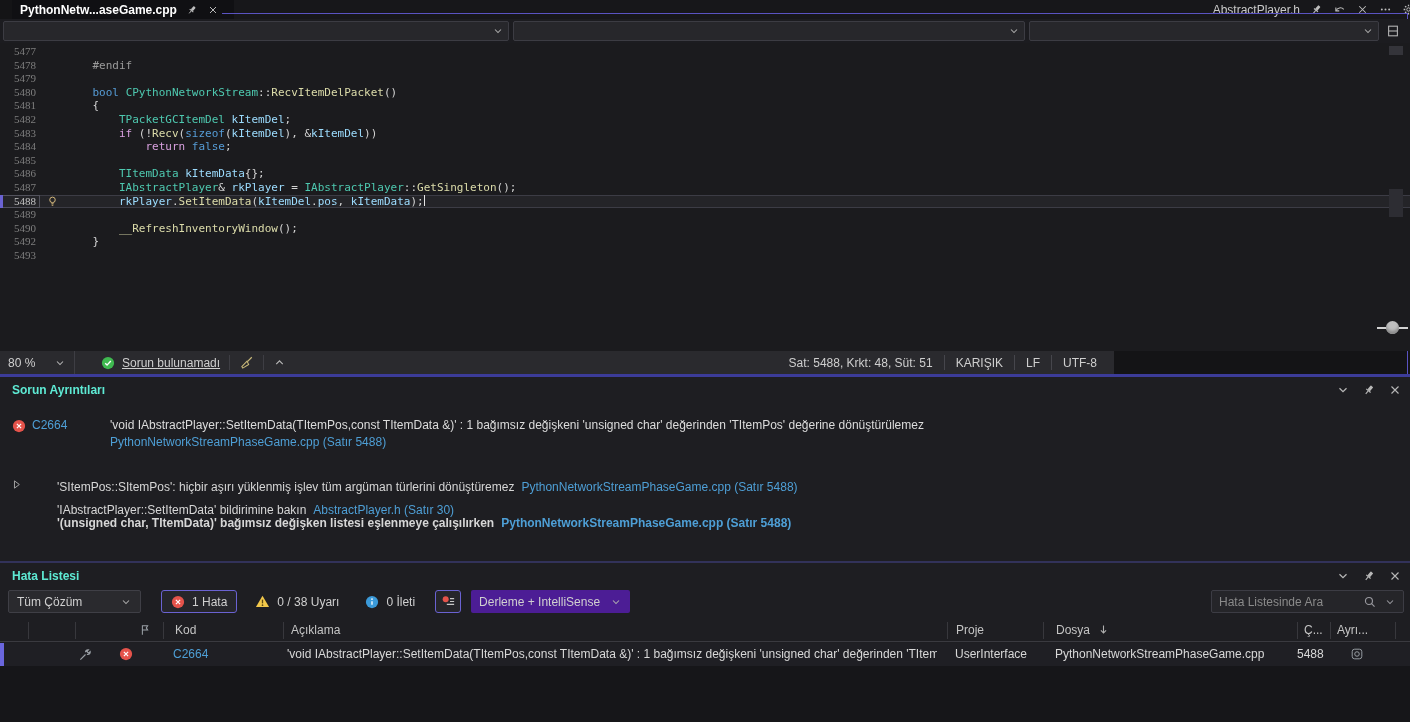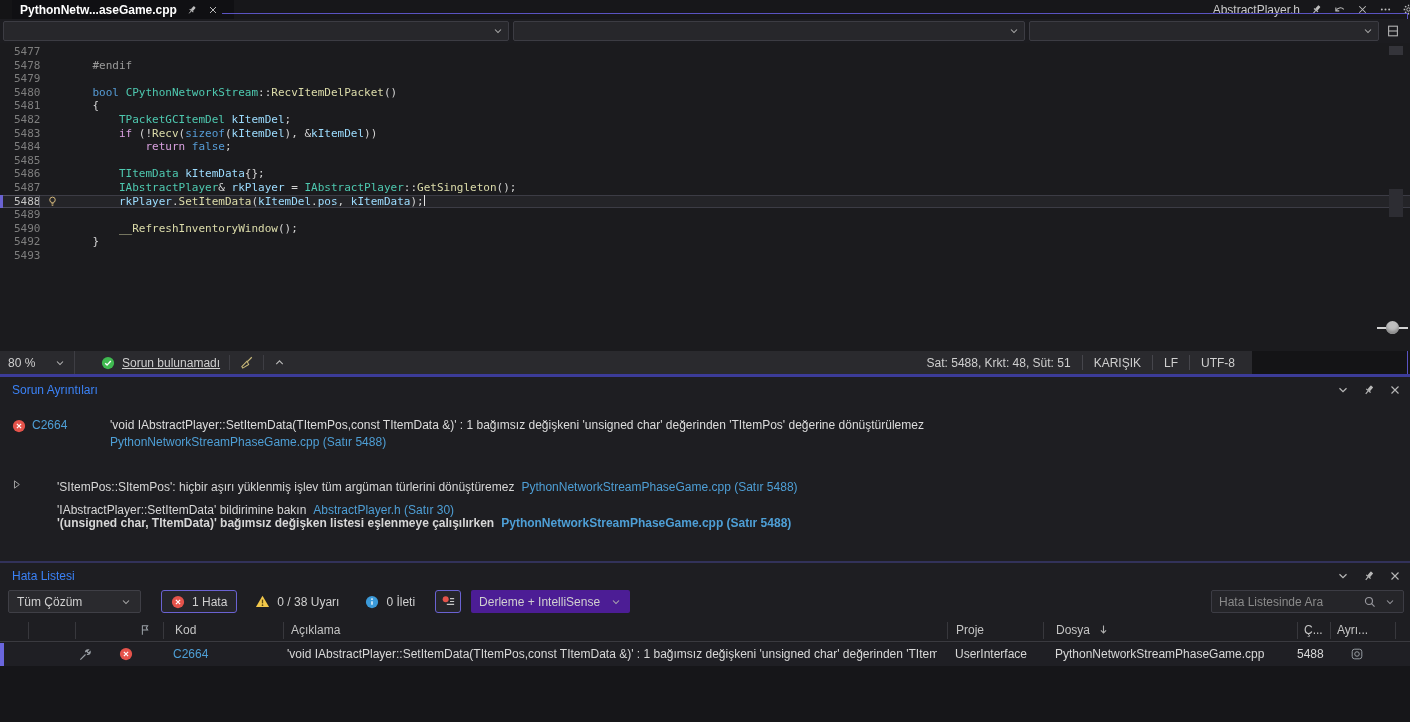--- a/index.html
+++ b/index.html
@@ -30,56 +30,56 @@
   .nav-dd{height:20px;background:#27272b;border:1px solid #3c3c43;border-radius:2px;position:relative;}
   .nav-dd.d1{width:506px;}.nav-dd.d2{width:512px;}.nav-dd.d3{width:350px;}
   .nav-dd .chev{position:absolute;right:4px;top:3px;color:#aeaeae;}
   .split-btn{width:20px;height:20px;display:flex;align-items:center;justify-content:center;color:#b8b8b8;}
 
   
   .editor{position:absolute;left:0;top:43px;width:1410px;height:308px;background:#1b1b1e;overflow:hidden;}
   .code-lines{padding-top:2px;}
   .code-line{display:flex;height:13.6px;line-height:13.6px;
              font-family:"DejaVu Sans Mono",monospace;font-size:11px;white-space:pre;position:relative;}
-  .line-num{flex:none;width:40px;padding-left:14px;color:#7e7e7e;}
+  .line-num{flex:none;width:40px;padding-left:14px;color:#7e7e7e;font-family:Liberation Serif, serif;}
   .glyph{flex:none;width:26px;position:relative;}
   .glyph svg{position:absolute;left:6px;top:0px;}
   .line-content{flex:1;color:#d4d4d4;}
   .tk-pl{color:#d4d4d4}.tk-kw{color:#569cd6}.tk-ct{color:#d8a0df}.tk-ty{color:#4ec9b0}
   .tk-fn{color:#dcdcaa}.tk-id{color:#9cdcfe}.tk-pp{color:#9b9b9b}
   .code-line.current{background:rgba(120,120,140,0.10);
       box-shadow:inset 0 1px 0 #3c3c45, inset 0 -1px 0 #3c3c45;}
   .code-line.current::before{content:"";position:absolute;left:0;top:0;bottom:0;width:3px;background:var(--sel);}
   .code-line.current .line-num{color:#c5c5c5;outline:1px solid #52525c;outline-offset:-1px;}
   .caret{display:inline-block;width:1px;height:11px;background:#e6e6e6;vertical-align:-1px;}
   .scrollbar{position:absolute;left:1387px;top:0;width:19px;height:308px;}
   .sb-mark{position:absolute;left:2px;width:14px;background:#34343a;}
   .sb-m1{top:3px;height:9px;}
   .sb-thumb{top:146px;height:28px;background:#2d2d33;}
   .split-line{position:absolute;left:1377px;top:284px;width:31px;height:2px;background:#d2d2d2;}
   .split-knob{position:absolute;left:1386px;top:278px;width:13px;height:13px;border-radius:50%;
               background:#bfbfbf;box-shadow:inset 0 -3px 3px #8b8b8b;}
 
   
-  .estatus{position:absolute;left:0;top:351px;width:1252px;height:23px;background:#2a2a2e;
+  .estatus{position:absolute;left:0;top:351px;width:1114px;height:23px;background:#2a2a2e;
            display:flex;align-items:center;font-size:12px;color:#cfcfcf;}
   .zoom-dd{flex:none;width:75px;height:23px;display:flex;align-items:center;justify-content:space-between;
            padding:0 8px;border-right:1px solid #3e3e44;cursor:pointer;}
   .health{display:flex;align-items:center;gap:7px;margin-left:26px;cursor:pointer;text-decoration:underline;}
   .tool-sep{width:1px;height:15px;background:#3e3e44;margin:0 9px;}
   .estat-ic{color:#b8b8b8;}
   .estatus-right{margin-left:auto;display:flex;align-items:center;padding-right:6px;}
   .s-item{padding:0 11px;white-space:nowrap;cursor:pointer;}
   .s-div{width:1px;height:15px;background:#46464c;}
 
   .sep1{position:absolute;left:0;top:374px;width:1410px;height:3px;background:var(--sep-blue);}
   .sep2{position:absolute;left:0;top:561px;width:1410px;height:2px;background:#32325a;}
 
   
-  .panel-title{position:absolute;left:12px;top:6px;font-size:12px;color:#3b82f6;}
+  .panel-title{position:absolute;left:12px;top:6px;font-size:12px;color:#5eead4;font-weight:bold;}
   .panel-icons{position:absolute;right:8px;top:6px;display:flex;gap:12px;color:#b8b8b8;}
   .link{color:var(--link);cursor:pointer;}
 
   
   .problems{position:absolute;left:0;top:377px;width:1410px;height:184px;background:#1e1e22;
             font-size:12px;color:#d6d6d6;}
   .pd-err-icon{position:absolute;left:12px;top:42px;}
   .pd-err-code{position:absolute;left:32px;top:41px;}
   .pd-err-msg{position:absolute;left:110px;top:41px;white-space:nowrap;color:#dcdcdc;}
   .pd-err-loc{position:absolute;left:110px;top:58px;white-space:nowrap;}

